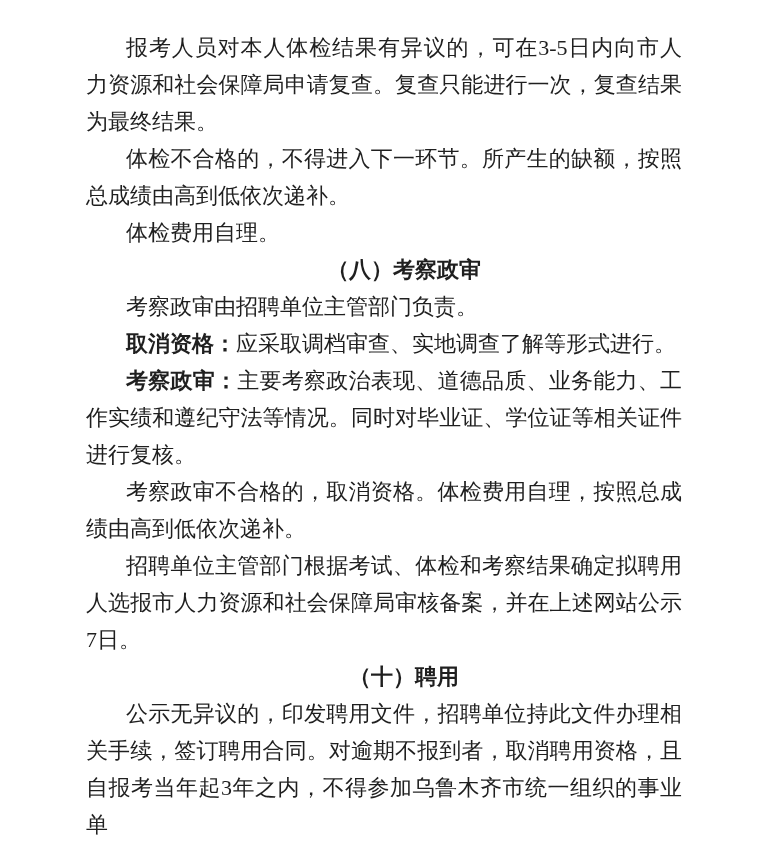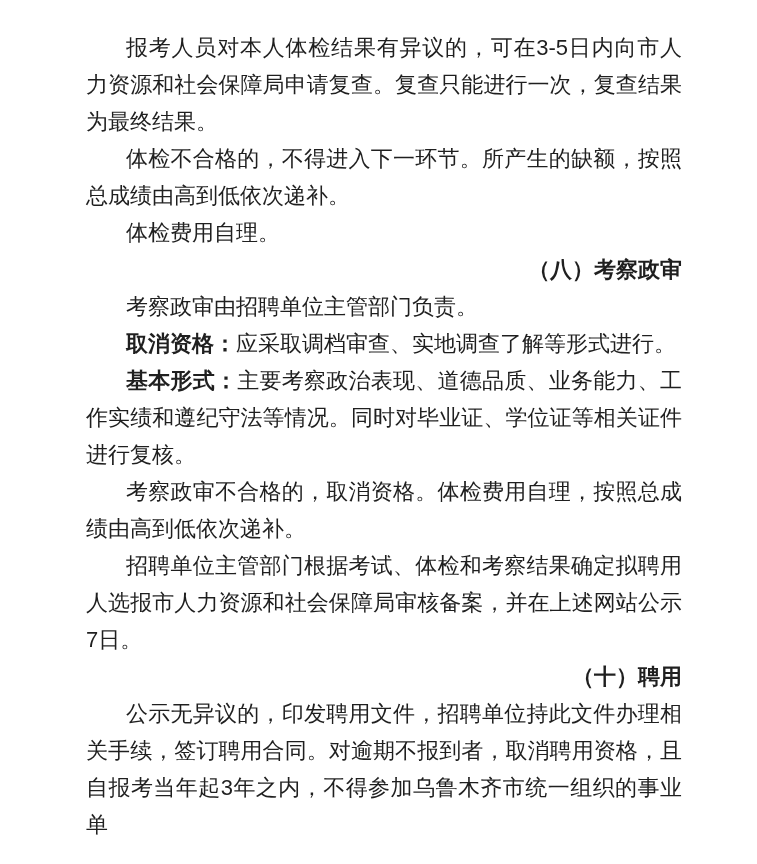--- a/index.html
+++ b/index.html
@@ -10,37 +10,37 @@
     width: 757px;
     height: 864px;
     background: #ffffff;
     overflow: hidden;
   }
   .page {
     box-sizing: border-box;
     width: 757px;
     height: 864px;
     padding: 29px 75px 0 86px;
-    font-family: Liberation Sans, sans-serif;
+    font-family: Liberation Serif, serif;
     font-size: 22px;
     line-height: 37px;
     color: #1f1f1f;
     text-align: justify;
     text-justify: inter-character;
   }
   .para, .heading {
     margin: 0;
     padding: 0;
     text-indent: 40px;
     word-break: break-all;
   }
   .heading {
     font-weight: bold;
     font-size: 22px;
-    text-align: right;
+    text-align: center;
   }
   .lead {
     font-weight: bold;
   }
 </style>
 </head>
 <body>
 
 <div class="page">
 
@@ -49,21 +49,21 @@
   <p class="para"><span>体检不合格的，不得进入下一环节。所产生的缺额，按照总成绩由高到低依次递补。</span></p>
 
   <p class="para"><span>体检费用自理。</span></p>
 
   <h3 class="heading">（八）考察政审</h3>
 
   <p class="para"><span>考察政审由招聘单位主管部门负责。</span></p>
 
   <p class="para"><span class="lead">取消资格：</span><span>应采取调档审查、实地调查了解等形式进行。</span></p>
 
-  <p class="para"><span class="lead">基本形式：</span><span>主要考察政治表现、道德品质、业务能力、工作实绩和遵纪守法等情况。同时对毕业证、学位证等相关证件进行复核。</span></p>
+  <p class="para"><span class="lead">考察政审：</span><span>主要考察政治表现、道德品质、业务能力、工作实绩和遵纪守法等情况。同时对毕业证、学位证等相关证件进行复核。</span></p>
 
   <p class="para"><span>考察政审不合格的，取消资格。体检费用自理，按照总成绩由高到低依次递补。</span></p>
 
 
   <p class="para"><span>招聘单位主管部门根据考试、体检和考察结果确定拟聘用人选报市人力资源和社会保障局审核备案，并在上述网站公示7日。</span></p>
 
   <h3 class="heading">（十）聘用</h3>
 
   <p class="para"><span>公示无异议的，印发聘用文件，招聘单位持此文件办理相关手续，签订聘用合同。对逾期不报到者，取消聘用资格，且自报考当年起3年之内，不得参加乌鲁木齐市统一组织的事业单</span></p>
 

